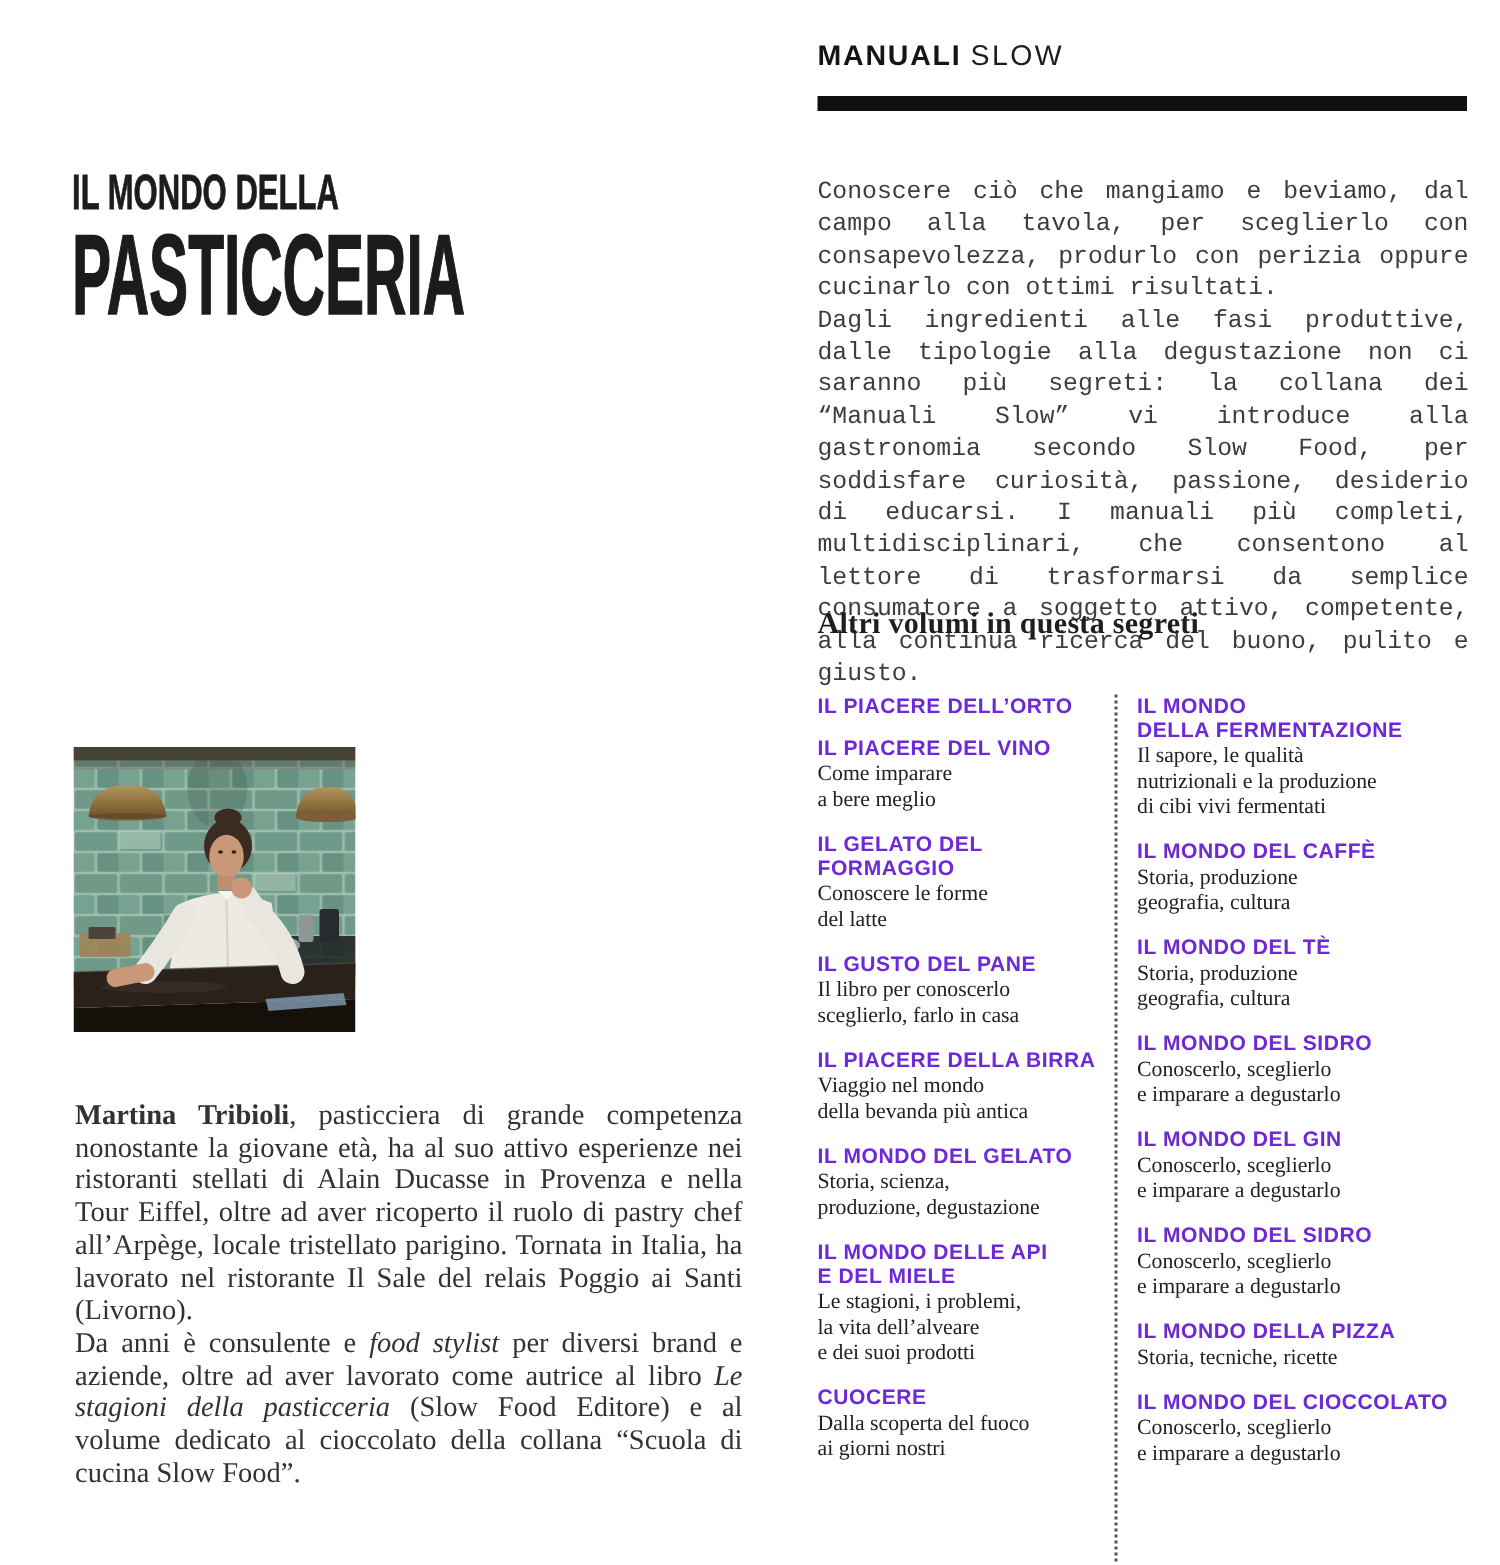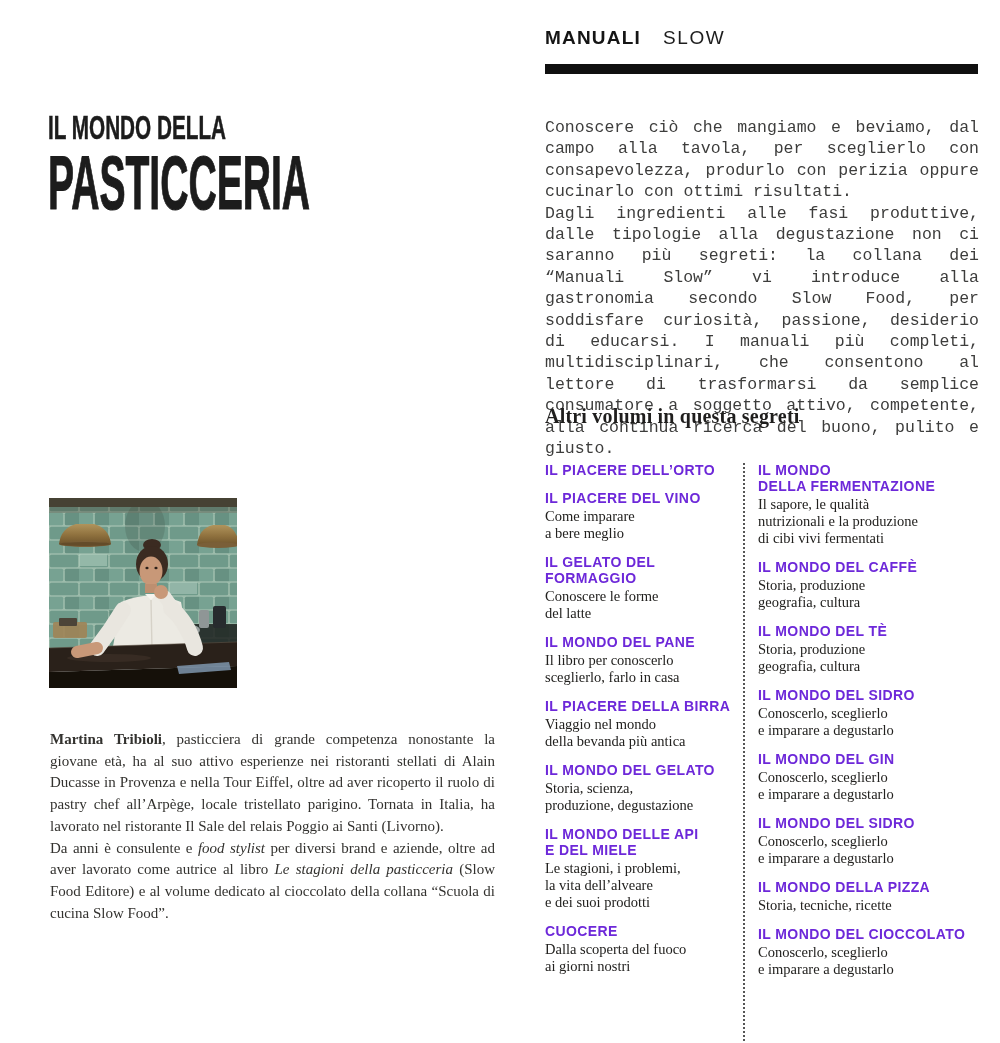--- a/index.html
+++ b/index.html
@@ -2,21 +2,21 @@
 <html><head>
 <meta charset="utf-8">
 <style>
   html,body{margin:0;padding:0;background:#ffffff;}
   .page{position:relative;width:1000px;height:1043px;background:#ffffff;overflow:hidden;
         font-family:"Liberation Sans",sans-serif;color:#2b2b2a;}
 
   
   .brand{position:absolute;left:545px;top:27px;font-size:19px;letter-spacing:1.2px;color:#151515;}
   .brand .bold{font-weight:bold;}
-  .brand .light{font-weight:normal;margin-left:22px;letter-spacing:1.6px;color:#1d1d1d;}
+  .brand .light{font-weight:normal;margin-left:6px;letter-spacing:1.6px;color:#1d1d1d;}
   .rule{position:absolute;left:545px;top:64px;width:433px;height:10px;background:#101010;}
 
   
   .title-svg{position:absolute;left:48px;top:106px;}
 
   
   .intro{position:absolute;left:545px;top:117px;width:434px;font-size:16.5px;line-height:21.4px;
          color:#3d3d3c;text-align:justify;}
   .intro p{margin:0;font-family:Liberation Mono, monospace;}
 
@@ -32,21 +32,21 @@
   .divider{position:absolute;left:198px;top:1px;height:578px;border-left:2px dotted #555;}
   .book{margin-bottom:12px;}
   .book-title{font-weight:bold;font-size:14px;line-height:16px;letter-spacing:.4px;color:#6d28d9;}
   .book-desc{font-family:"Liberation Serif",serif;font-size:14.5px;line-height:17px;color:#22211f;margin-top:2px;}
 
   
   .photo{position:absolute;left:49px;top:498px;width:188px;height:190px;}
 
   
   .bio{position:absolute;left:50px;top:714px;width:445px;font-family:"Liberation Serif",serif;
-       font-size:15px;line-height:21.7px;color:#33322f;text-align:justify;}
+       font-size:19px;line-height:21.7px;color:#33322f;text-align:justify;}
   .bio .bd{font-weight:bold;}
   .bio .it{font-style:italic;}
 </style>
 </head>
 <body>
 
 <div class="page">
 
   <div class="brand">
     <span class="bold">MANUALI</span><span class="light">SLOW</span>
@@ -72,21 +72,21 @@
         </div>
         <div class="book">
           <div class="book-title">IL PIACERE DEL VINO</div>
           <div class="book-desc">Come imparare<br>a bere meglio</div>
         </div>
         <div class="book">
           <div class="book-title">IL GELATO DEL FORMAGGIO</div>
           <div class="book-desc">Conoscere le forme<br>del latte</div>
         </div>
         <div class="book">
-          <div class="book-title">IL MONDO DEL PANE</div>
+          <div class="book-title">IL GUSTO DEL PANE</div>
           <div class="book-desc">Il libro per conoscerlo<br>sceglierlo, farlo in casa</div>
         </div>
         <div class="book">
           <div class="book-title">IL PIACERE DELLA BIRRA</div>
           <div class="book-desc">Viaggio nel mondo<br>della bevanda più antica</div>
         </div>
         <div class="book">
           <div class="book-title">IL MONDO DEL GELATO</div>
           <div class="book-desc">Storia, scienza,<br>produzione, degustazione</div>
         </div>

